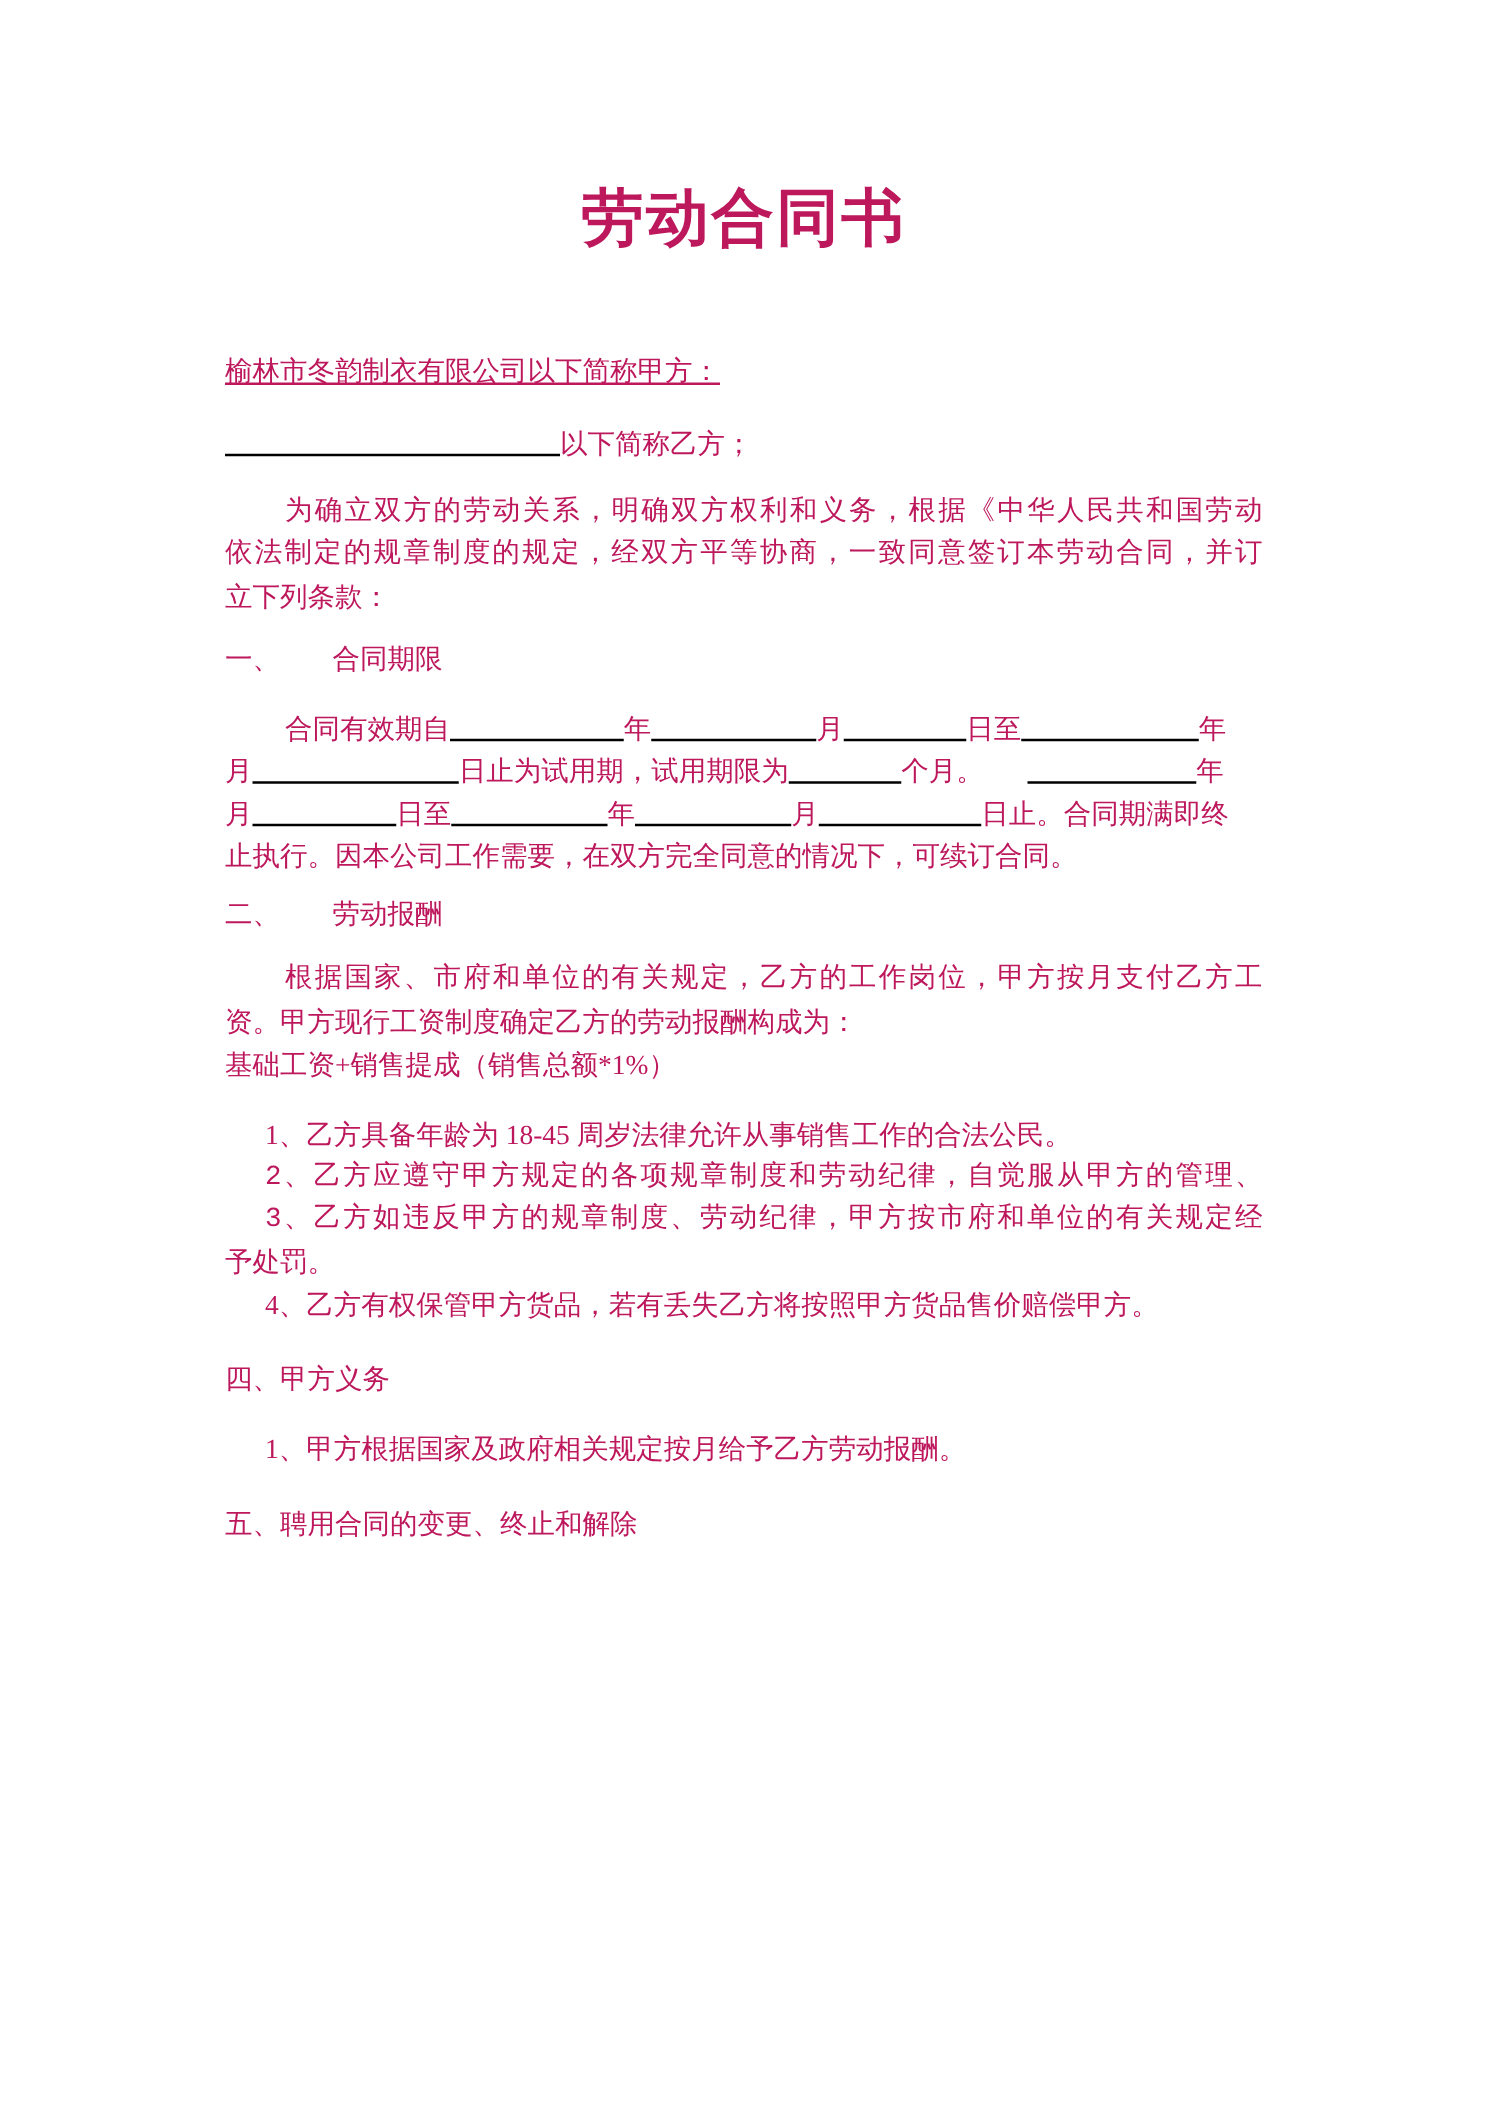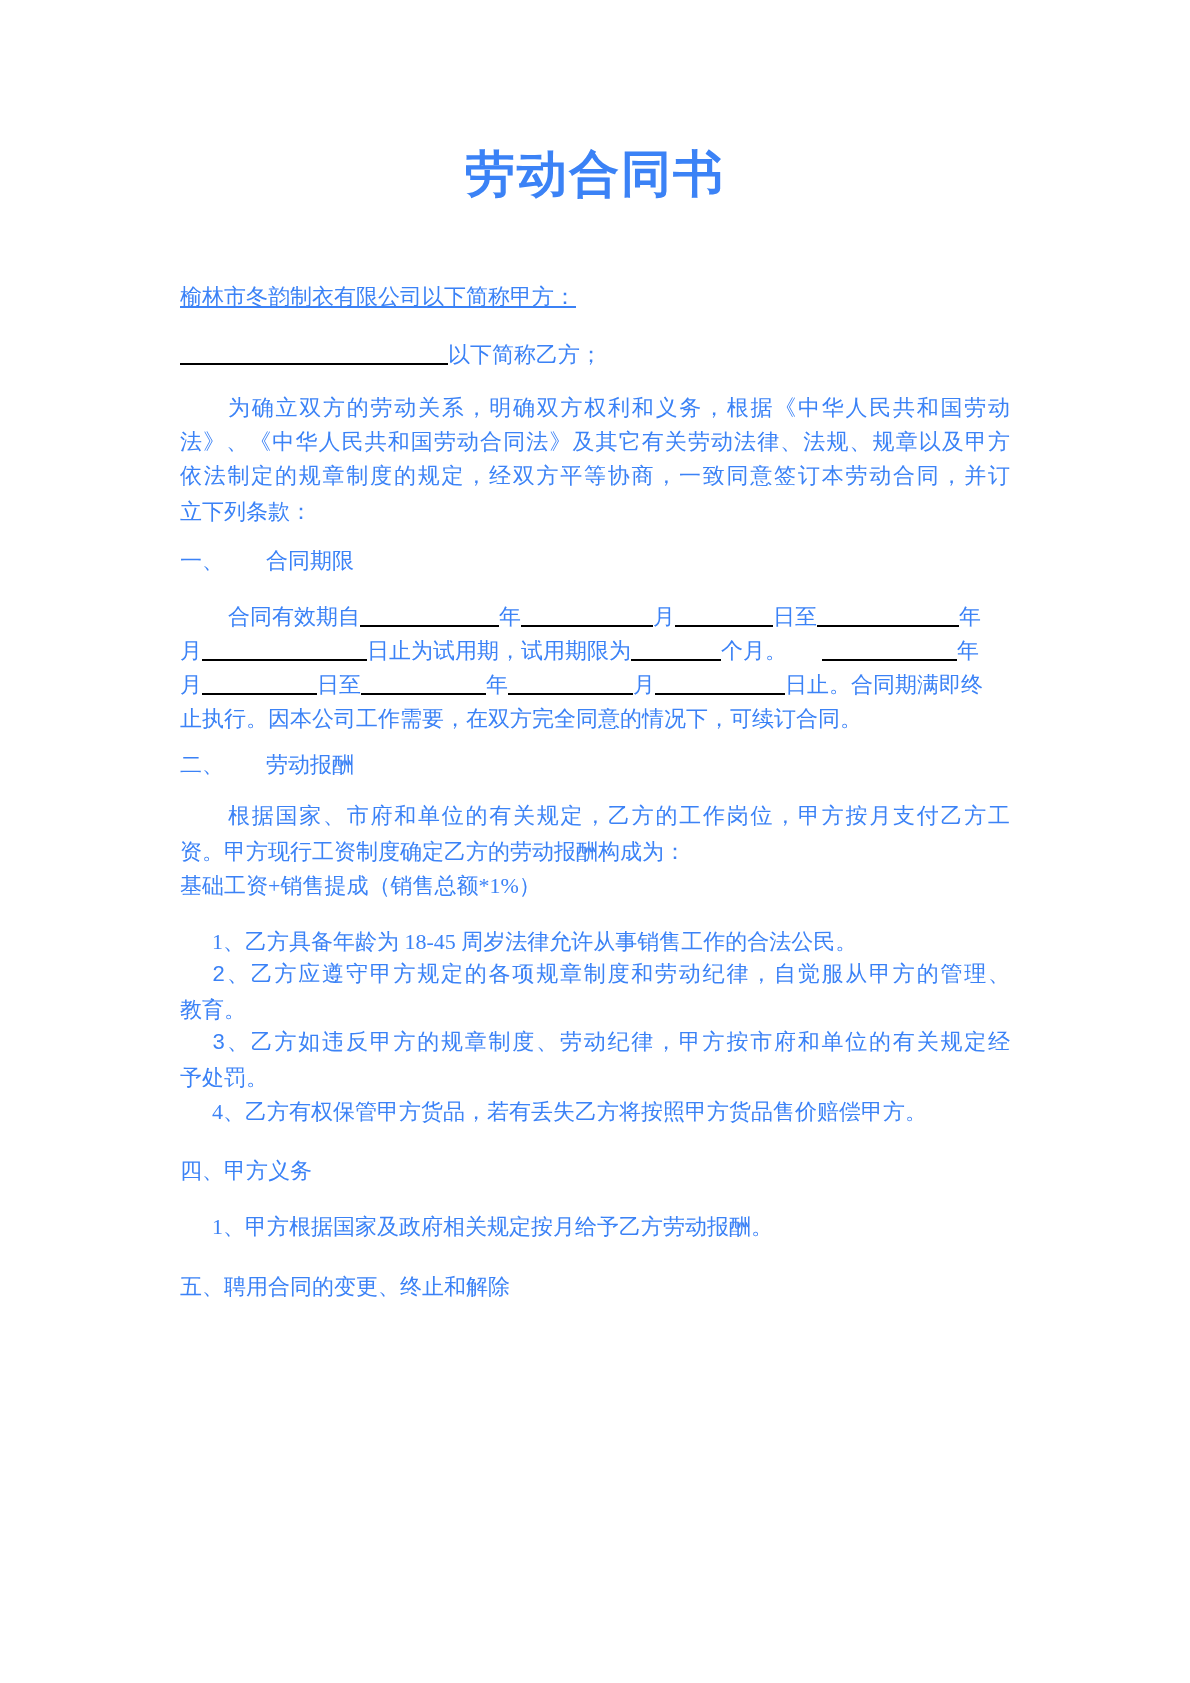--- a/index.html
+++ b/index.html
@@ -1,21 +1,21 @@
 <!DOCTYPE html>
 <html><head>
 <meta charset="utf-8">
 <style>
   html, body { margin: 0; padding: 0; background: #ffffff; }
   .page {
     position: relative;
     width: 1190px;
     height: 1683px;
     background: #ffffff;
-    color: #3b82f6;
+    color: #be185d;
     font-family: "Liberation Serif", "DejaVu Serif", serif;
     font-size: 22px;
     overflow: hidden;
   }
   .content {
     position: absolute;
     left: 180px;
     top: 0;
     width: 830px;
   }
@@ -74,21 +74,20 @@
     <div class="doc-title">劳动合同书</div>
 
     <div class="line mt-partya">榆林市冬韵制衣有限公司以下简称甲方：</div>
 
     <div class="line mt-partyb">
       <span class="bl" style="width:268px"></span><span>以下简称乙方；</span>
     </div>
 
     <div class="mt-preamble">
       <div class="wline j ind2">为确立双方的劳动关系，明确双方权利和义务，根据《中华人民共和国劳动</div>
-      <div class="wline j">法》、《中华人民共和国劳动合同法》及其它有关劳动法律、法规、规章以及甲方</div>
       <div class="wline j">依法制定的规章制度的规定，经双方平等协商，一致同意签订本劳动合同，并订</div>
       <div class="wline">立下列条款：</div>
     </div>
 
     <div class="heading mt-h1">
       <span>一、</span><span class="tab">合同期限</span>
     </div>
 
     <div class="mt-p1">
       <div class="line ind2">
@@ -110,21 +109,20 @@
     <div class="mt-p2">
       <div class="wline j ind2">根据国家、市府和单位的有关规定，乙方的工作岗位，甲方按月支付乙方工</div>
       <div class="wline">资。甲方现行工资制度确定乙方的劳动报酬构成为：</div>
       <div class="wline">基础工资+销售提成（销售总额*1%）</div>
     </div>
 
 
     <div class="mt-p3">
       <div class="wline ind1">1、乙方具备年龄为 18-45 周岁法律允许从事销售工作的合法公民。</div>
       <div class="wline j ind1">2、乙方应遵守甲方规定的各项规章制度和劳动纪律，自觉服从甲方的管理、</div>
-      <div class="wline">教育。</div>
       <div class="wline j ind1">3、乙方如违反甲方的规章制度、劳动纪律，甲方按市府和单位的有关规定经</div>
       <div class="wline">予处罚。</div>
       <div class="wline ind1">4、乙方有权保管甲方货品，若有丢失乙方将按照甲方货品售价赔偿甲方。</div>
     </div>
 
     <div class="heading mt-h4">
       <span>四、</span><span>甲方义务</span>
     </div>
 
     <div class="mt-p4">

